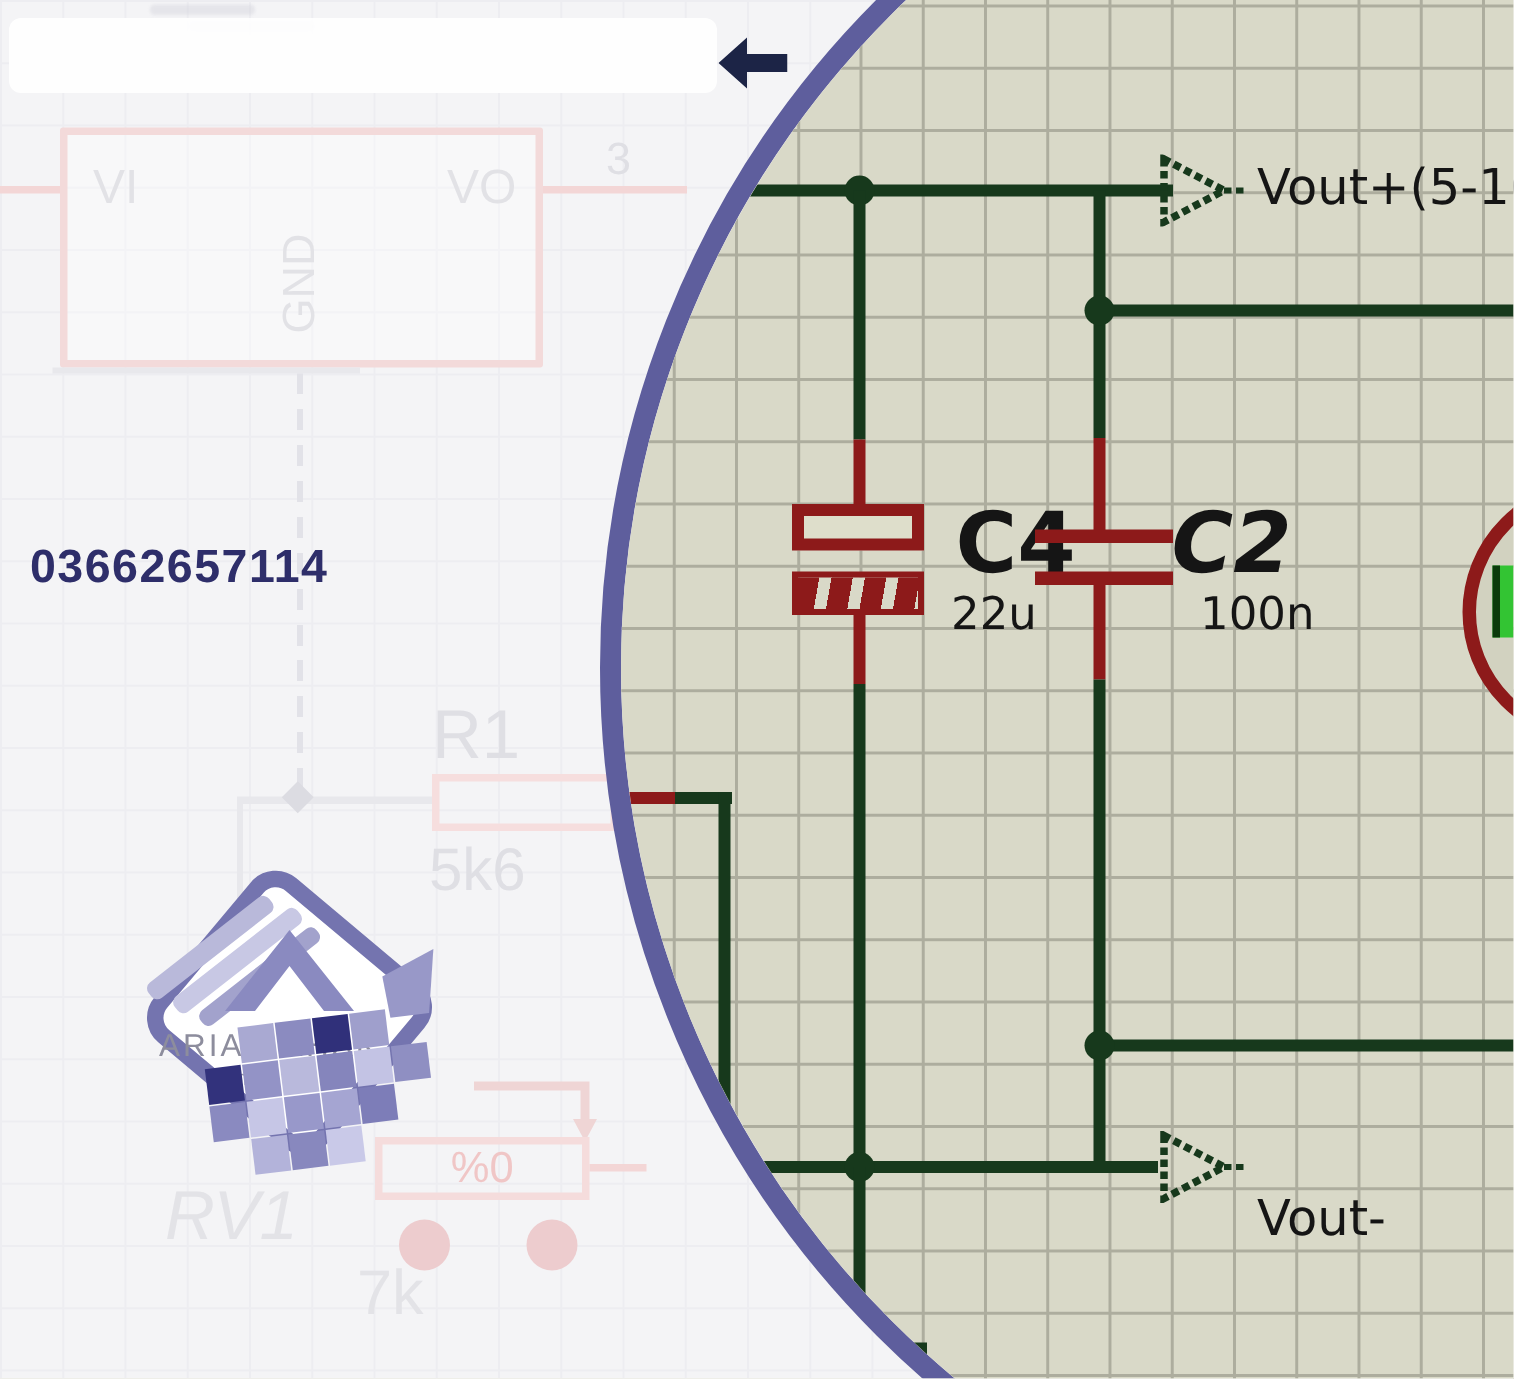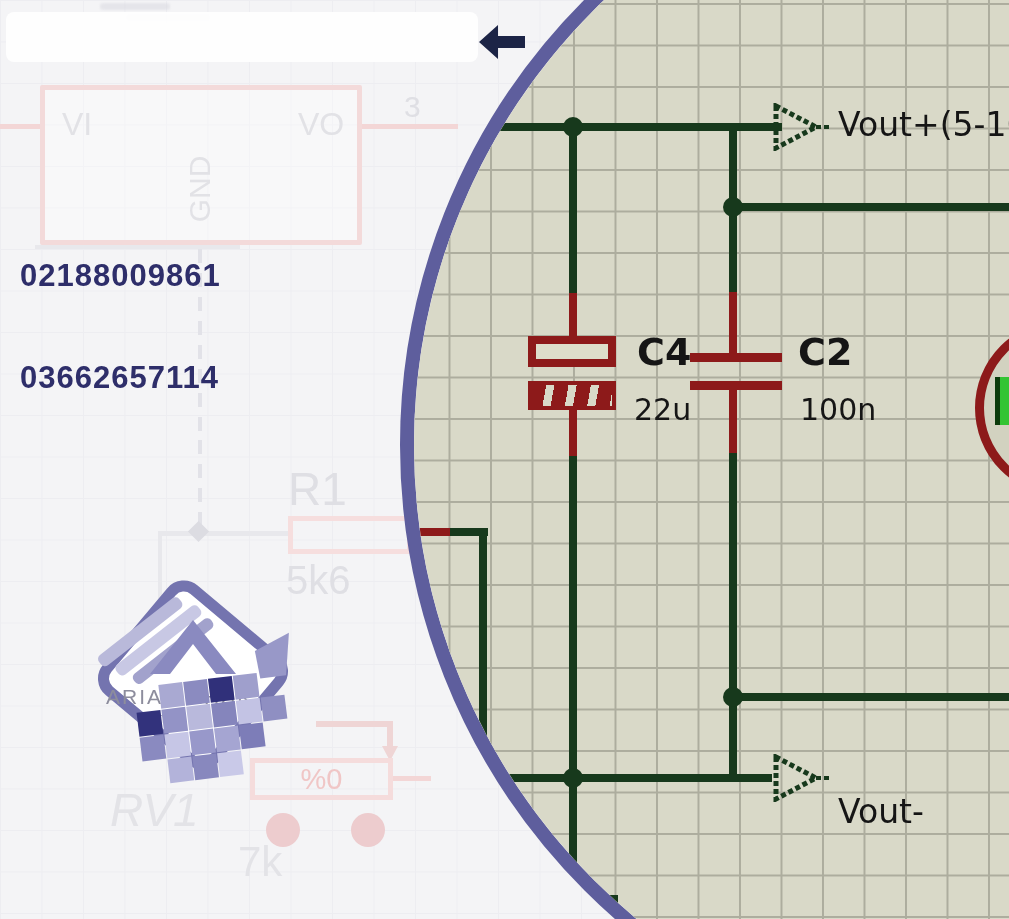--- a/index.html
+++ b/index.html
@@ -52,21 +52,21 @@
     background-image:
       linear-gradient(to right,#adad9e 0 2px,transparent 2px),
       linear-gradient(to bottom,#adad9e 0 2px,transparent 2px);
     background-size:41.5px 41.5px;background-position:7px 22px;
     font-family:"DejaVu Sans",sans-serif;color:#151515;}
   .wg{background:#17391c;}           
   .wr{background:#8d1a1a;}           
   .jdot{width:20px;height:20px;border-radius:50%;background:#17391c;}
   .cap-plate-out{border:8px solid #8d1a1a;background:#dedecb;box-sizing:border-box;}
   .cap-plate-hatch{background:repeating-linear-gradient(100deg,#8d1a1a 0 14px,#d9d9c8 14px 22px);border:4px solid #8d1a1a;box-sizing:border-box;}
-  .ref-label{font-size:38px;font-weight:600;}
+  .ref-label{font-size:56px;font-weight:600;}
   .val-label{font-size:30px;font-weight:400;}
   .term-label{font-size:33px;font-weight:500;white-space:nowrap;}
   .voltmeter{left:575px;top:505px;width:176px;height:176px;border:9px solid #8d1a1a;border-radius:50%;background:#d2d2c0;box-sizing:border-box;}
   .volt-display{left:595px;top:562px;width:68px;height:48px;background:#33c433;border-left:5px solid #0b3b0b;box-sizing:border-box;}
 </style>
 </head>
 <body>
 
 <div id="stage">
 
@@ -126,21 +126,21 @@
       <div class="abs wr" style="left:169px;top:593px;width:8px;height:48px;"></div>
       <div class="abs wg" style="left:169px;top:641px;width:8px;height:322px;"></div>
       <div class="abs ref-label" style="left:237px;top:515px;">C4</div>
       <div class="abs val-label" style="left:234px;top:577px;">22u</div>
 
       <div class="abs wr" style="left:329px;top:477px;width:8px;height:64px;"></div>
       <div class="abs wr" style="left:290px;top:538px;width:92px;height:9px;"></div>
       <div class="abs wr" style="left:290px;top:566px;width:92px;height:9px;"></div>
       <div class="abs wr" style="left:329px;top:575px;width:8px;height:63px;"></div>
       <div class="abs wg" style="left:329px;top:638px;width:8px;height:329px;"></div>
-      <div class="abs ref-label" style="left:398px;top:515px;">C2</div>
+      <div class="abs ref-label" style="left:381px;top:515px;font-style:italic;">C2</div>
       <div class="abs val-label" style="left:400px;top:577px;">100n</div>
 
       <div class="abs voltmeter"></div>
       <div class="abs volt-display"></div>
 
       <div class="abs wr" style="left:18px;top:713px;width:32px;height:8px;"></div>
       <div class="abs wg" style="left:50px;top:713px;width:38px;height:8px;"></div>
       <div class="abs wg" style="left:79px;top:713px;width:8px;height:254px;"></div>
 
       <div class="abs wg" style="left:329px;top:878px;width:560px;height:8px;"></div>
@@ -155,21 +155,20 @@
       </svg>
       <div class="abs term-label" style="left:438px;top:977px;">Vout-</div>
     </div>
   </div>
 
   <div class="abs url-chip"></div>
   <svg class="abs back-arrow" width="46" height="36">
     <polygon points="46,12 19,12 19,1 0,18 19,35 19,24 46,24" fill="#1c2446"></polygon>
   </svg>
 
-  <div class="abs phone phone1">02188009861</div>
   <div class="abs phone phone2">03662657114</div>
 
   <svg class="abs logo-svg" width="250" height="230" viewBox="0 0 250 230">
     <g transform="translate(125,97) rotate(40)">
       <rect x="-70" y="-66" width="140" height="132" rx="16" fill="#ffffff" stroke="#7474af" stroke-width="11"></rect>
     </g>
     <g transform="translate(28,80) rotate(-38)">
       <rect x="0" y="0" width="102" height="13" rx="5" fill="#b9b9da"></rect>
       <rect x="8" y="18" width="104" height="13" rx="5" fill="#c8c8e4"></rect>
       <rect x="16" y="36" width="98" height="12" rx="5" fill="#a2a2cc"></rect>

